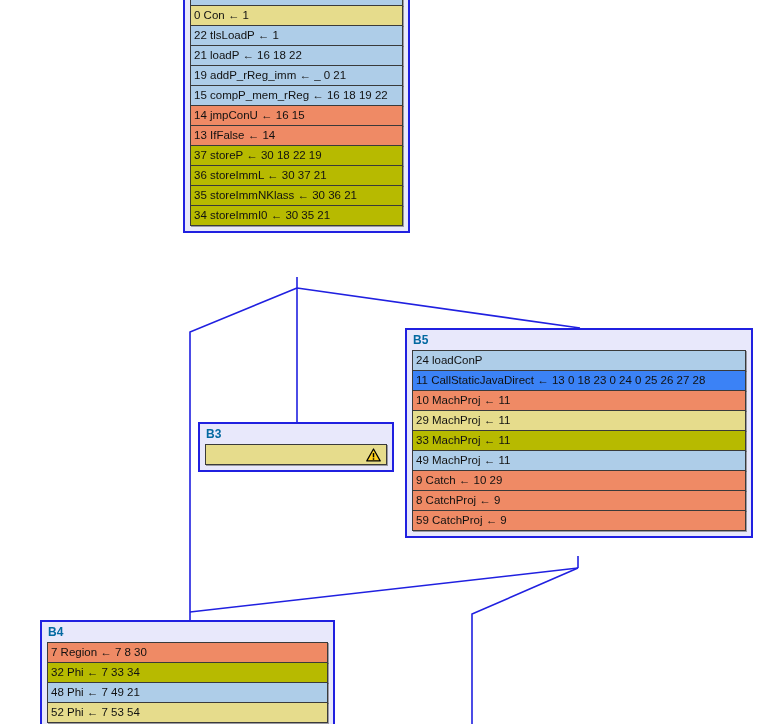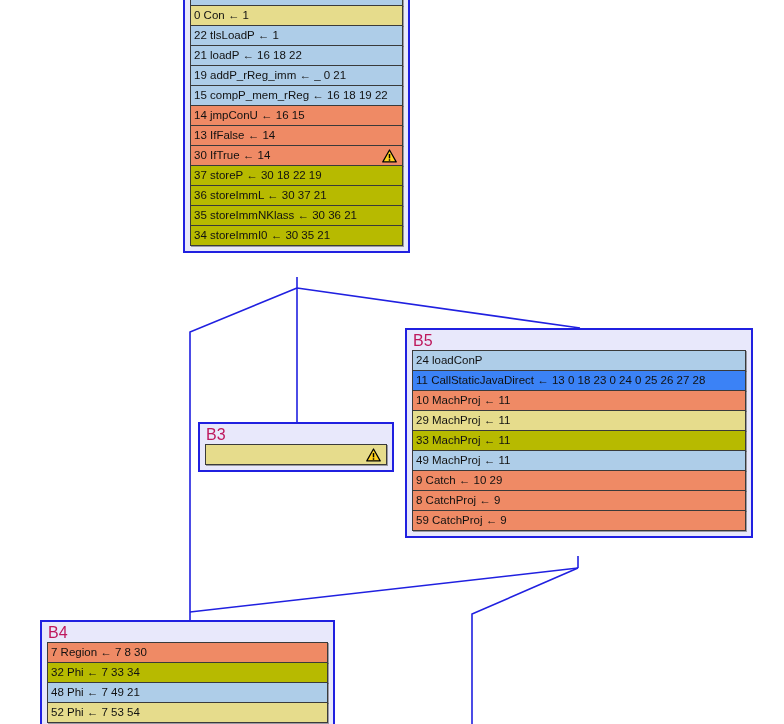--- a/index.html
+++ b/index.html
@@ -14,23 +14,23 @@
   #edges{position:absolute;left:0;top:0;width:784px;height:724px;pointer-events:none;}
 
   .block{
     position:absolute;
     border:2px solid #2020e0;
     background:#e8e8fb;
     box-sizing:border-box;
     padding:3px 5px 5px 5px;
   }
   .block-title{
-    font-size:16px;
-    font-weight:normal;
-    color:#be185d;
+    font-size:12px;
+    font-weight:bold;
+    color:#0369a1;
     line-height:15px;
     margin:0 0 2px 1px;
     letter-spacing:0.1px;
   }
   .rows{display:block;}
   .row{
     position:relative;
     box-sizing:border-box;
     border:1px solid #3a3a3a;
     border-bottom-width:1px;
@@ -91,29 +91,20 @@
   <div class="block" id="blockB2">
     <div class="rows">
       <div class="row c-blue" style="height:13px;line-height:11px;"><span class="txt"></span></div>
       <div class="row c-yellow"><span class="txt">0 Con ← 1</span></div>
       <div class="row c-blue"><span class="txt">22 tlsLoadP ← 1</span></div>
       <div class="row c-blue"><span class="txt">21 loadP ← 16  18  22</span></div>
       <div class="row c-blue"><span class="txt">19 addP_rReg_imm ← _  0  21</span></div>
       <div class="row c-blue"><span class="txt">15 compP_mem_rReg ← 16  18  19  22</span></div>
       <div class="row c-salmon"><span class="txt">14 jmpConU ← 16  15</span></div>
       <div class="row c-salmon"><span class="txt">13 IfFalse ← 14</span></div>
-      <div class="row c-salmon"><span class="txt">30 IfTrue ← 14</span>
-        <span class="warn">
-          <svg width="15" height="14" viewBox="0 0 16 15">
-              <path d="M8 1 L15.2 13.8 L0.8 13.8 Z" fill="#ffd21e" stroke="#000" stroke-width="1.3" stroke-linejoin="round"></path>
-              <rect x="7.2" y="5.4" width="1.6" height="4.6" fill="#000"></rect>
-              <rect x="7.2" y="11" width="1.6" height="1.6" fill="#000"></rect>
-            </svg>
-        </span>
-      </div>
       <div class="row c-olive"><span class="txt">37 storeP ← 30  18  22  19</span></div>
       <div class="row c-olive"><span class="txt">36 storeImmL ← 30  37  21</span></div>
       <div class="row c-olive"><span class="txt">35 storeImmNKlass ← 30  36  21</span></div>
       <div class="row c-olive"><span class="txt">34 storeImmI0 ← 30  35  21</span></div>
     </div>
   </div>
 
   <div class="block" id="blockB3">
     <div class="block-title">B3</div>
     <div class="rows">

